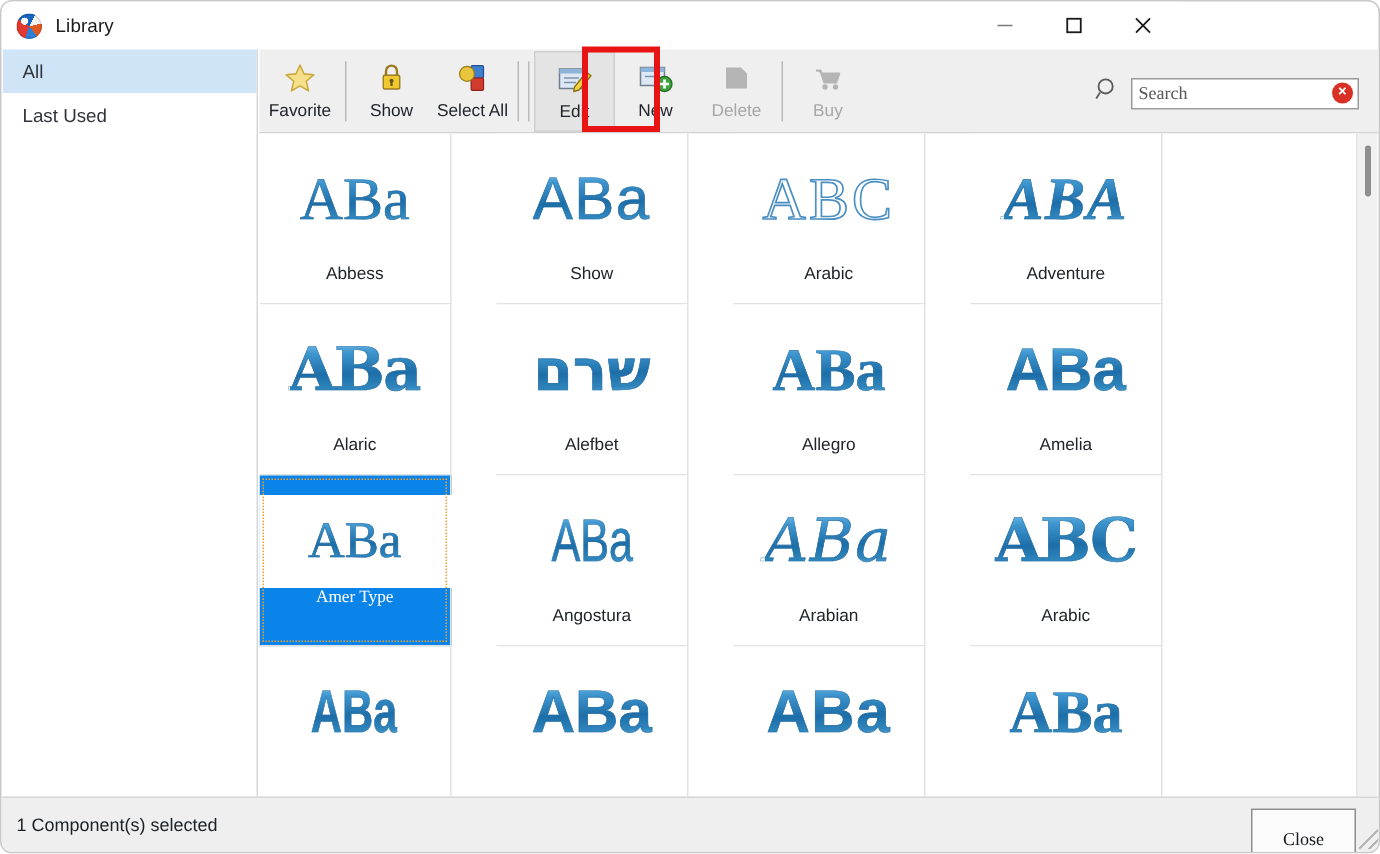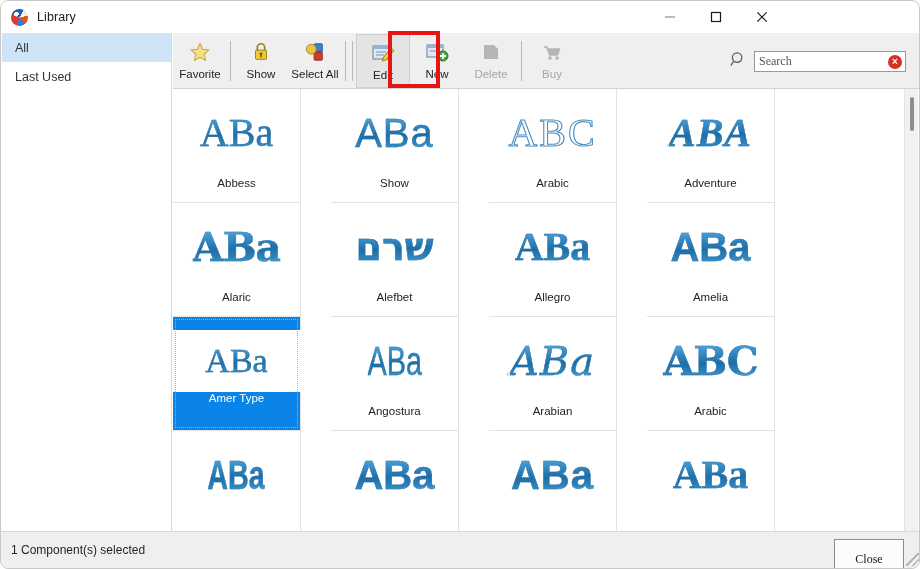--- a/index.html
+++ b/index.html
@@ -127,21 +127,21 @@
   .cell .preview {
     height: 88px; width: 152px;
     display: flex; align-items: center; justify-content: center;
     overflow: hidden;
   }
   .cell .cname {
     font-size: 11.5px; color: #20242a; line-height: 13px;
     white-space: nowrap;
   }
   .cell.selected { background: #0a84e8; }
-  .cell.selected .cname { color: #ffffff; }
+  .cell.selected .cname { color: #ffffff; font-family: Liberation Serif, serif; }
   .cell.selected .preview { background: #ffffff; height: 62px; width: 148px; margin-top: 13px; }
   .cell.selected .focusring {
     position: absolute; left: 2px; top: 2px; right: 2px; bottom: 2px;
     border: 1px dotted #f0a030;
   }
 
   
   .emb {
     font-size: 40px; line-height: 1;
     background: linear-gradient(178deg, #7fc3e8 0%, #3f96cf 22%, #1d6ea8 55%, #2f86bd 78%, #8ecbeb 100%);

